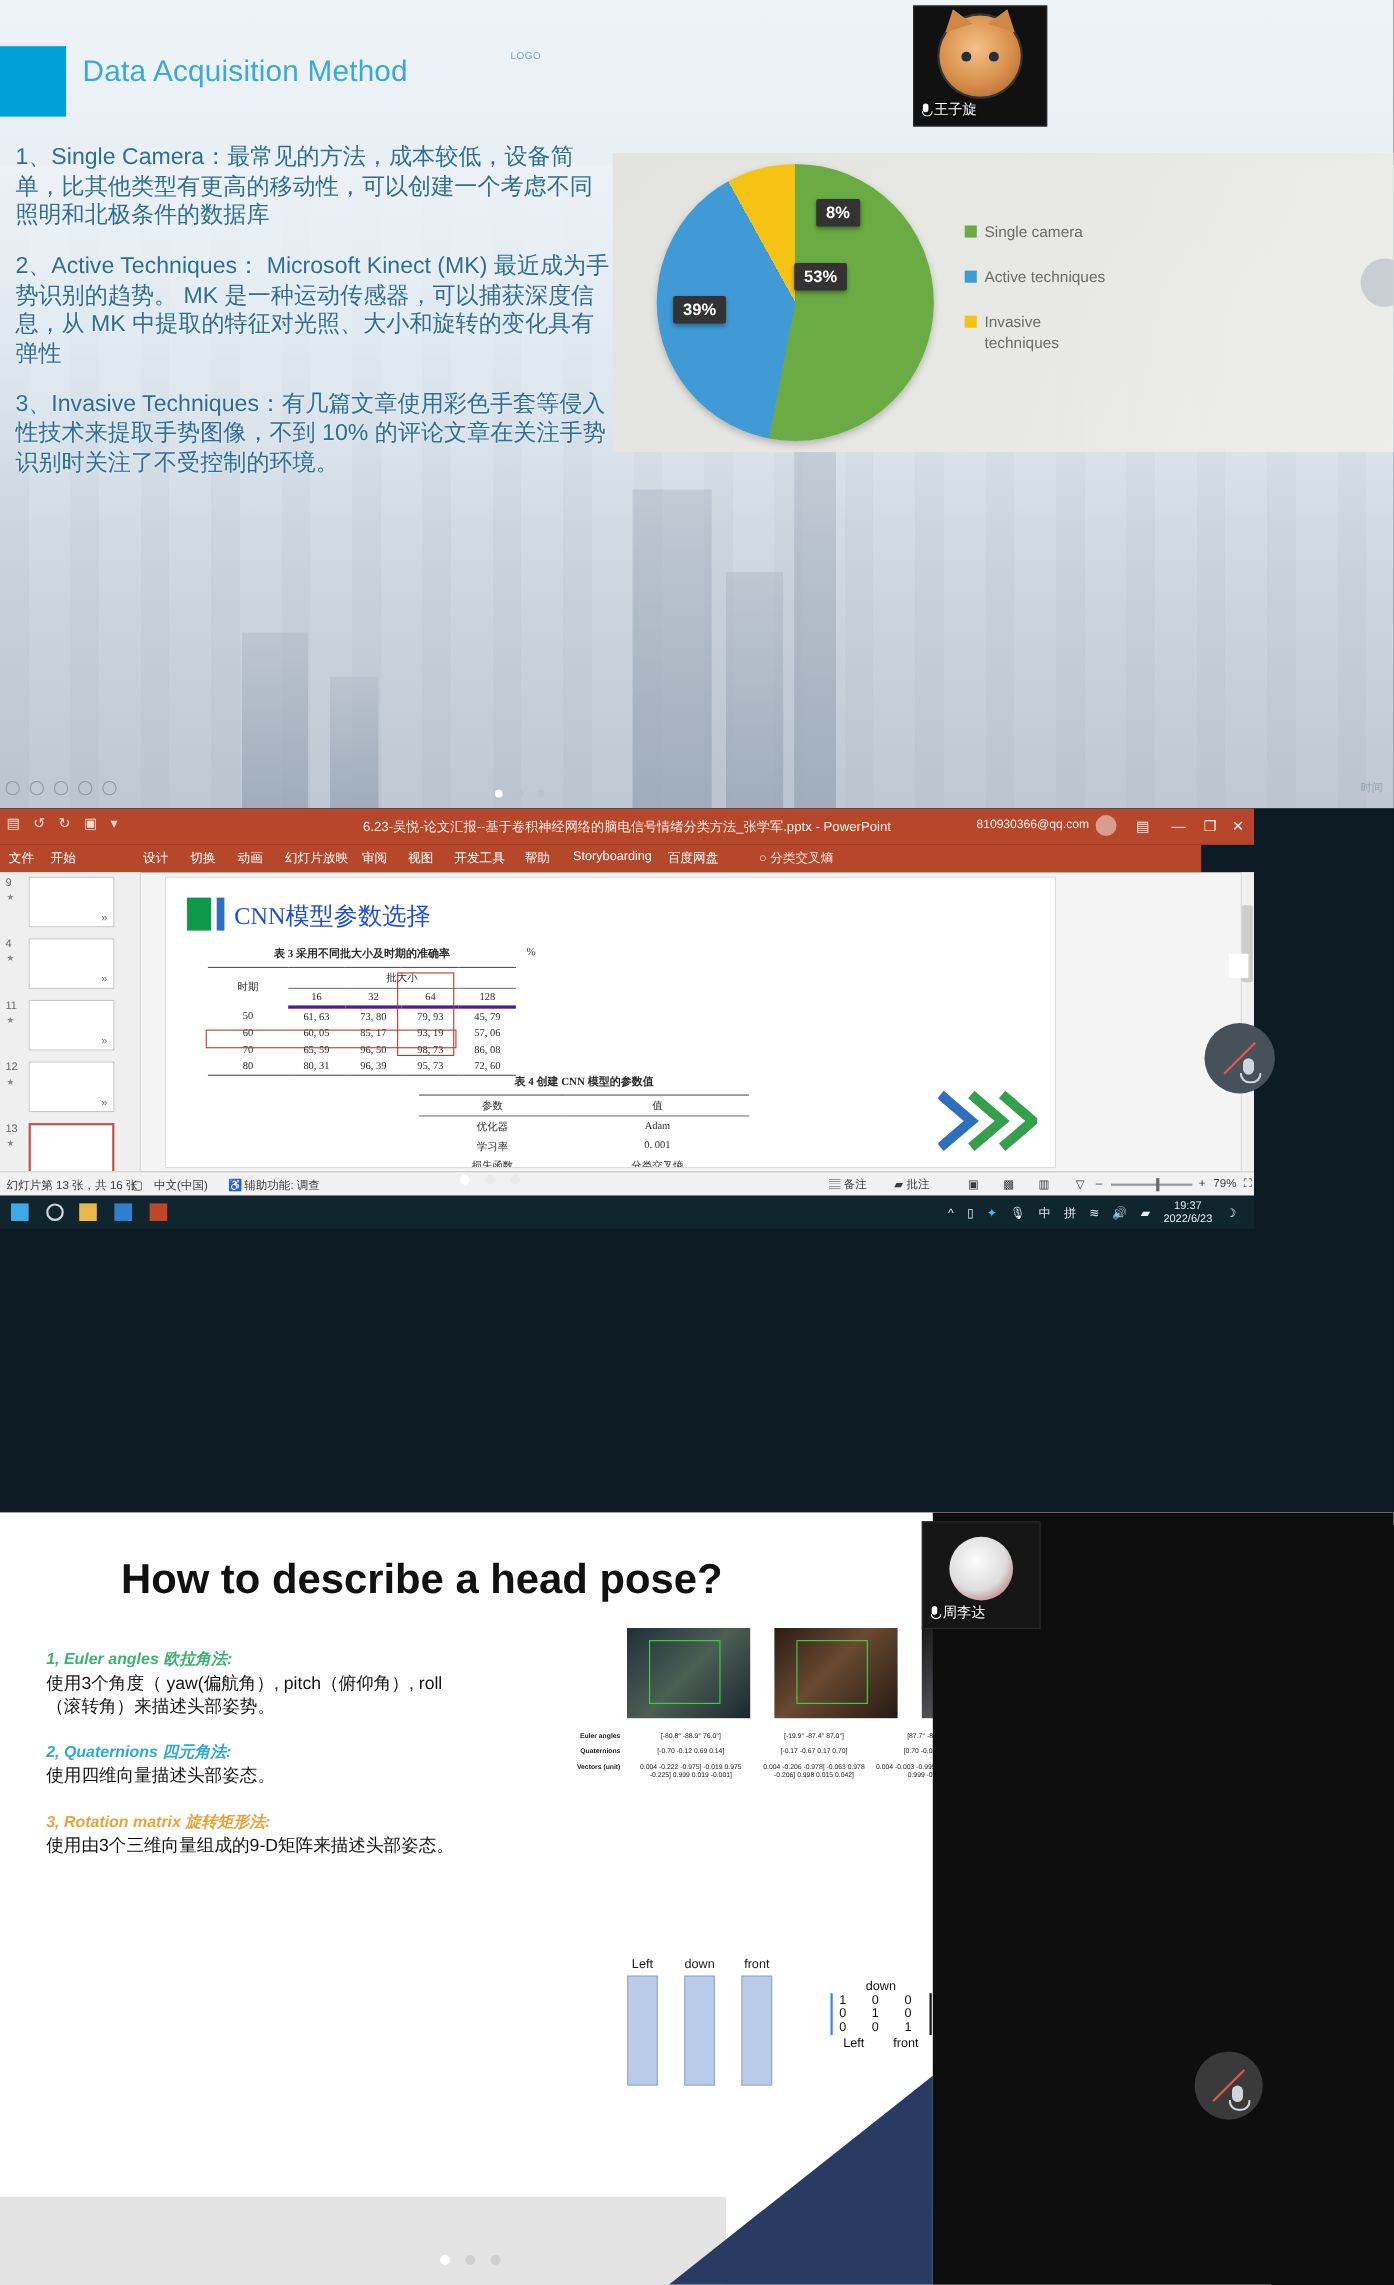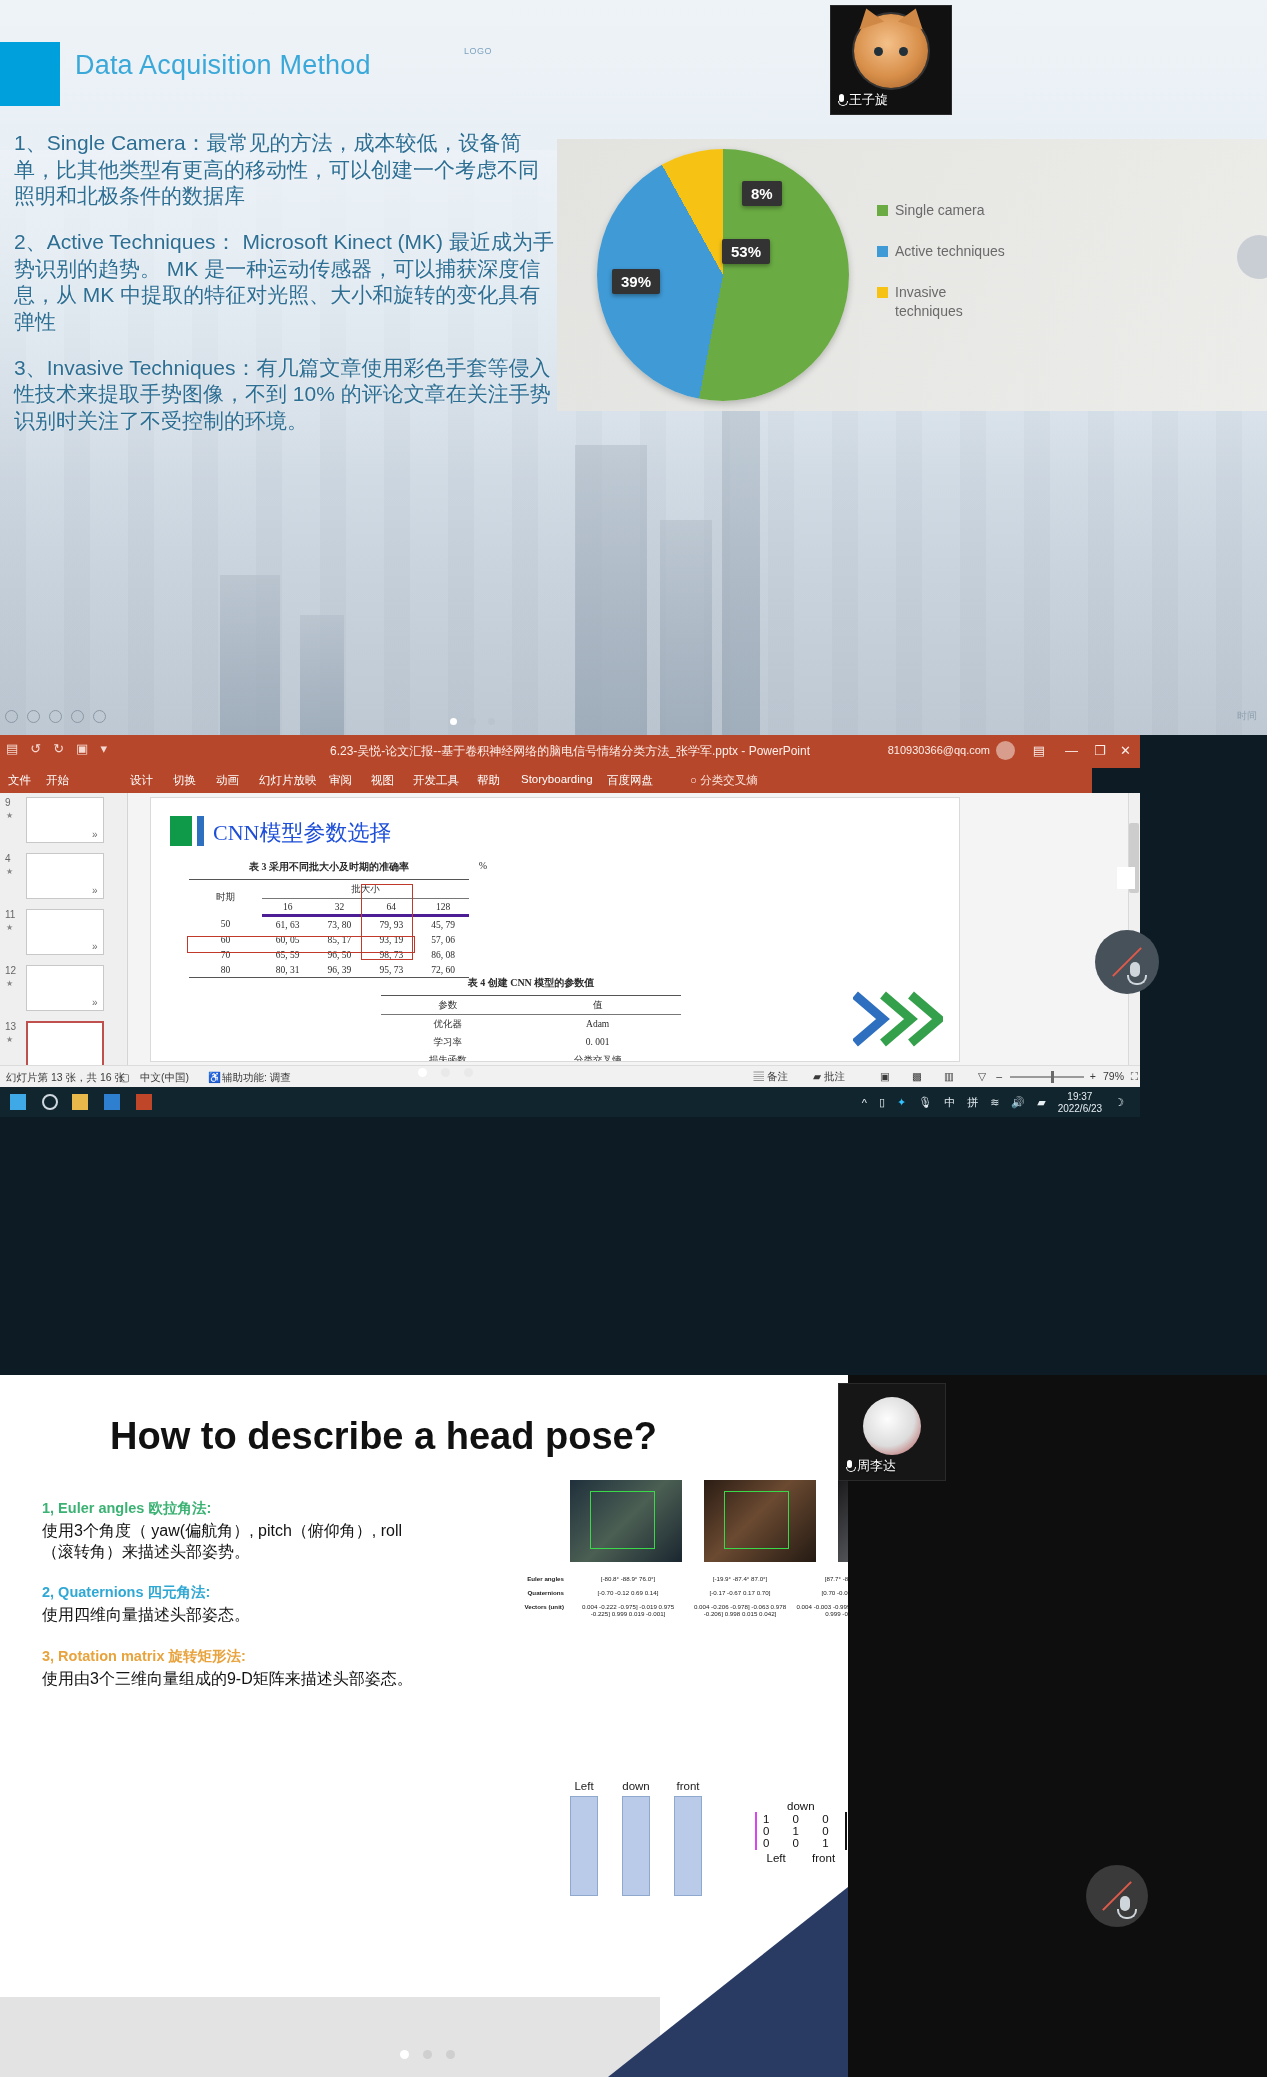--- a/index.html
+++ b/index.html
@@ -118,38 +118,38 @@
   .muteicon .mm{position:absolute;left:50%;top:50%;transform:translate(-50%,-50%);}
   .slash{position:absolute;left:50%;top:50%;width:40px;height:2px;background:#e05a4a;transform:translate(-50%,-50%) rotate(-45deg);}
   .sidepanel{position:absolute;left:1140px;top:0;width:127px;height:640px;background:#0d1b24;}
   .smallwhite{position:absolute;left:1117px;top:132px;width:18px;height:22px;background:#fff;}
 
   
   #panel3{position:absolute;left:0;top:1375px;width:1267px;height:702px;background:#fff;overflow:hidden;}
   .p3-canvas{position:absolute;left:0;top:0;width:848px;height:702px;background:#fff;}
   .p3-title{position:absolute;left:110px;top:40px;font-size:38px;font-weight:bold;color:#111;}
   .p3-list{position:absolute;left:42px;top:110px;width:380px;}
-  .p3-h{font-weight:bold;font-size:14.5px;margin-top:14px;}
+  .p3-h{font-weight:bold;font-size:14.5px;margin-top:14px;font-style:italic;}
   .p3-p{font-size:16px;color:#111;line-height:1.3;margin-top:3px;}
   .faces{position:absolute;left:570px;top:105px;display:flex;gap:22px;}
   .face{width:112px;height:82px;position:relative;overflow:hidden;}
   .f1{background:linear-gradient(135deg,#20303c,#4b5f53 50%,#1b2630);}
   .f2{background:linear-gradient(135deg,#2a1c14,#6b4a31 45%,#241a13);}
   .f3{background:linear-gradient(135deg,#1a1a1c,#55565a 50%,#101012);}
   .fbox{position:absolute;left:18%;top:14%;width:58%;height:70%;border:1.5px solid #3ad94a;}
   .numtable{position:absolute;left:510px;top:200px;font-size:6.2px;color:#222;font-family:"Liberation Sans",sans-serif;}
   .numtable .nrow{display:flex;margin-bottom:7px;}
   .numtable .lbl{width:62px;font-weight:bold;text-align:right;padding-right:8px;}
   .numtable .cell{width:112px;text-align:center;}
   .bars{position:absolute;left:570px;top:405px;}
   .barlbl{display:flex;gap:24px;font-size:11.5px;color:#222;margin-bottom:4px;}
   .barrow{display:flex;gap:24px;}
   .bar{width:28px;height:100px;background:#b9cbe8;border:1px solid #8fa8cd;}
   .matx{position:absolute;left:755px;top:425px;font-size:11.5px;color:#111;text-align:center;}
-  .mtable{display:inline-block;border-left:2px solid #d946ef;border-right:2px solid #111;padding:1px 6px;}
+  .mtable{display:inline-block;border-left:2px solid #3b82f6;border-right:2px solid #111;padding:1px 6px;}
   .mtable div{letter-spacing:10px;}
   .p3-dots{position:absolute;left:400px;bottom:18px;display:flex;gap:14px;}
   .p3-dots i{width:9px;height:9px;border-radius:50%;background:#cfcfcf;display:block;}
   .p3-dots i.on{background:#fff;}
   .p3-grayband{position:absolute;left:0;bottom:0;width:660px;height:80px;background:#e3e3e3;}
   .p3-navy{position:absolute;right:0;bottom:0;width:0;height:0;border-left:240px solid transparent;border-bottom:190px solid #2a3b63;}
   .p3-right{position:absolute;left:848px;top:0;width:419px;height:702px;background:#0e0e0e;}
   .tile3{left:838px;top:8px;width:108px;height:98px;background:#161616;}
   .cat2{position:absolute;left:50%;top:44%;transform:translate(-50%,-50%);width:58px;height:58px;border-radius:50%;
      background:radial-gradient(circle at 42% 38%,#fdfdfd,#dcdcdc 55%,#b23f3f 100%);}

